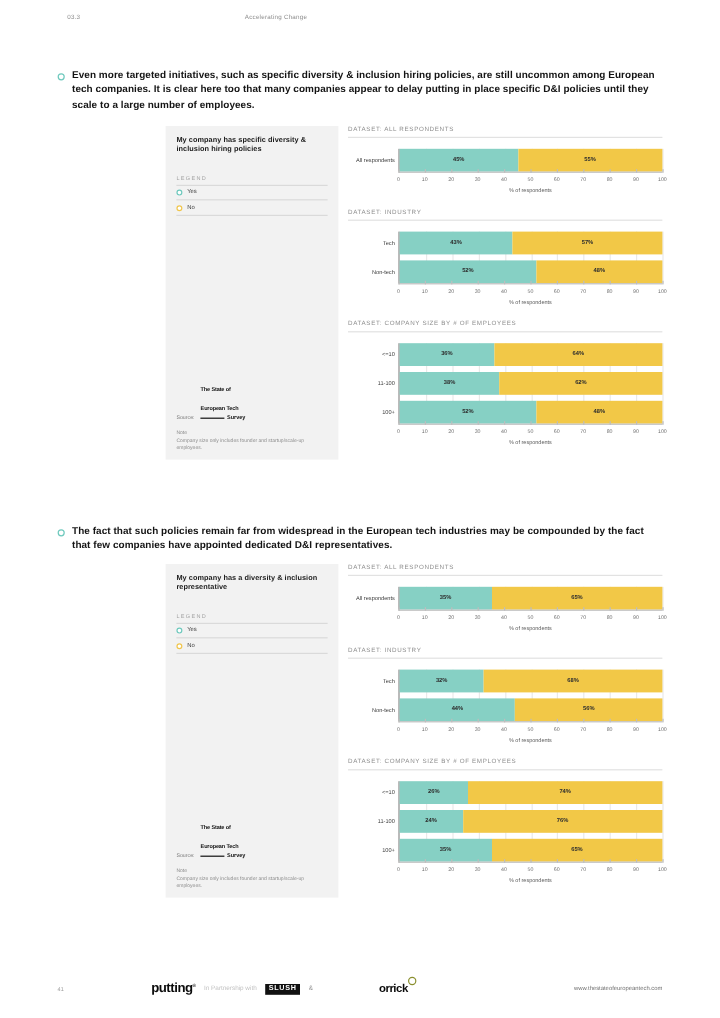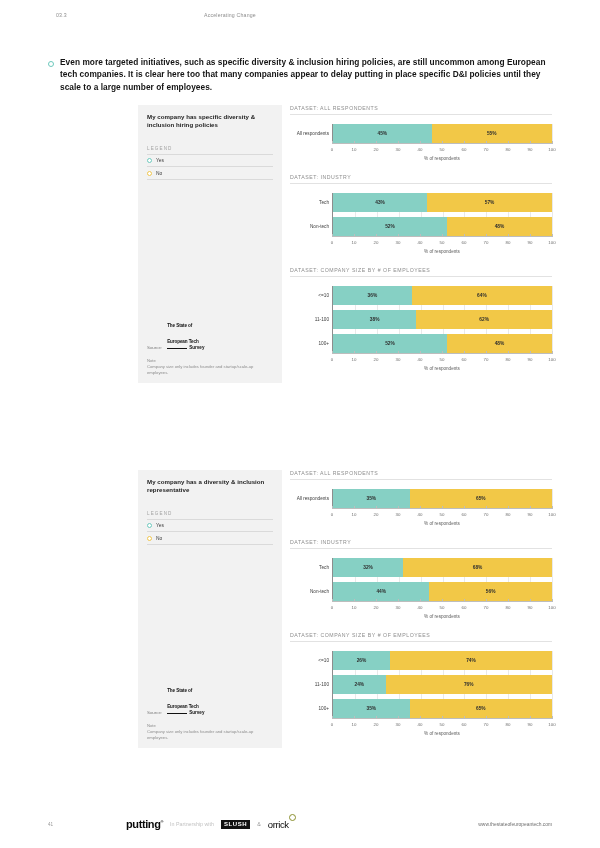--- a/index.html
+++ b/index.html
@@ -130,21 +130,21 @@
   .pageno { font-size: 4.6px; color: #9a9a9a; width: 78px; }
   .foot-mid { display: flex; align-items: center; gap: 7px; flex: 1; }
   .atomico { font-size: 11px; font-weight: 700; letter-spacing: -.4px; color: #0b0b0b; position: relative; }
   .atomico sup { font-size: 4px; vertical-align: super; }
   .partner { font-size: 5.3px; color: #c2c2c2; }
   .slush {
     background: #111; color: #fff; font-size: 6px; font-weight: 700;
     letter-spacing: .6px; padding: 1.5px 3px;
   }
   .amp { font-size: 5.3px; color: #9a9a9a; }
-  .orrick { font-size: 9.5px; font-weight: 400; letter-spacing: -.4px; color: #0b0b0b; position: relative; }
+  .orrick { font-size: 9.5px; font-weight: 700; letter-spacing: -.4px; color: #0b0b0b; position: relative; margin-left: 48px; }
   .orrick .ring {
     position: absolute; right: -7px; top: -5px; width: 7px; height: 7px;
     border: 1.3px solid #8a8f2e; border-radius: 50%;
   }
   .foot-url { font-size: 4.9px; color: #6f6f6f; margin-left: auto; }
 </style>
 </head>
 <body>
 
 <div class="page">
@@ -152,20 +152,24 @@
   <div class="runhead">
     <span class="sec">03.3</span>
     <span>Accelerating Change</span>
   </div>
 
   <div class="lead" id="lead-1">
     <span class="dot"></span>
     <p>Even more targeted initiatives, such as specific diversity &amp; inclusion hiring policies, are still uncommon among European tech companies. It is clear here too that many companies appear to delay putting in place specific D&amp;I policies until they scale to a large number of employees.</p>
   </div>
 
+  <div class="lead" id="lead-2">
+    <span class="dot"></span>
+    <p>The fact that such policies remain far from widespread in the European tech industries may be compounded by the fact that few companies have appointed dedicated D&amp;I representatives.</p>
+  </div>
 
   <div class="block" id="block-1">
       <div class="panel">
       <div class="panel-title">My company has specific diversity &amp; inclusion hiring policies</div>
       <div class="legend">
         <div class="legend-cap">LEGEND</div>
         <div class="legend-row">
         <span class="legend-swatch "></span>
         <span class="legend-label">Yes</span>
       </div>

